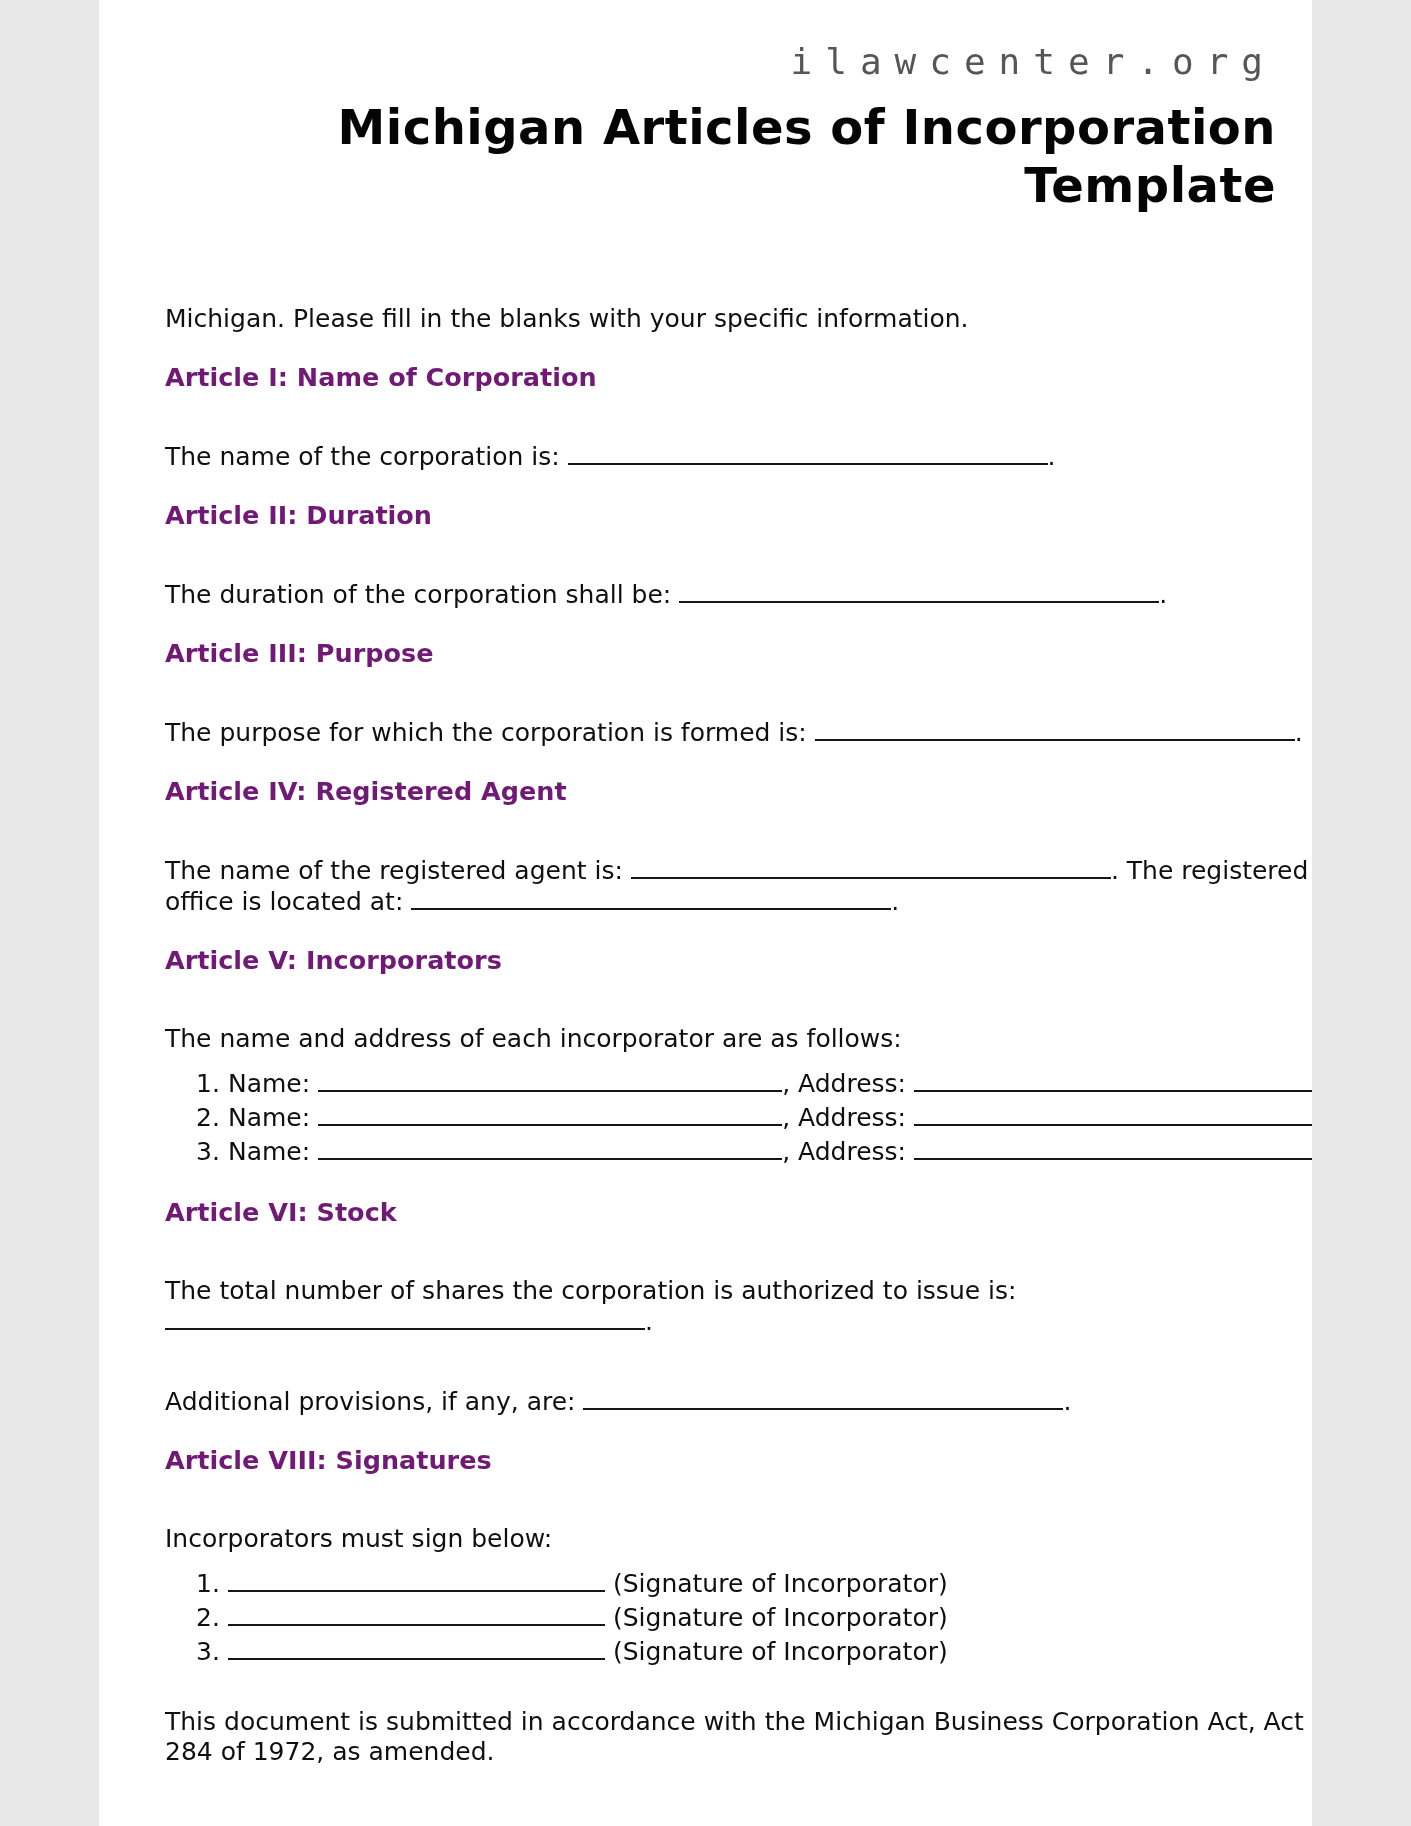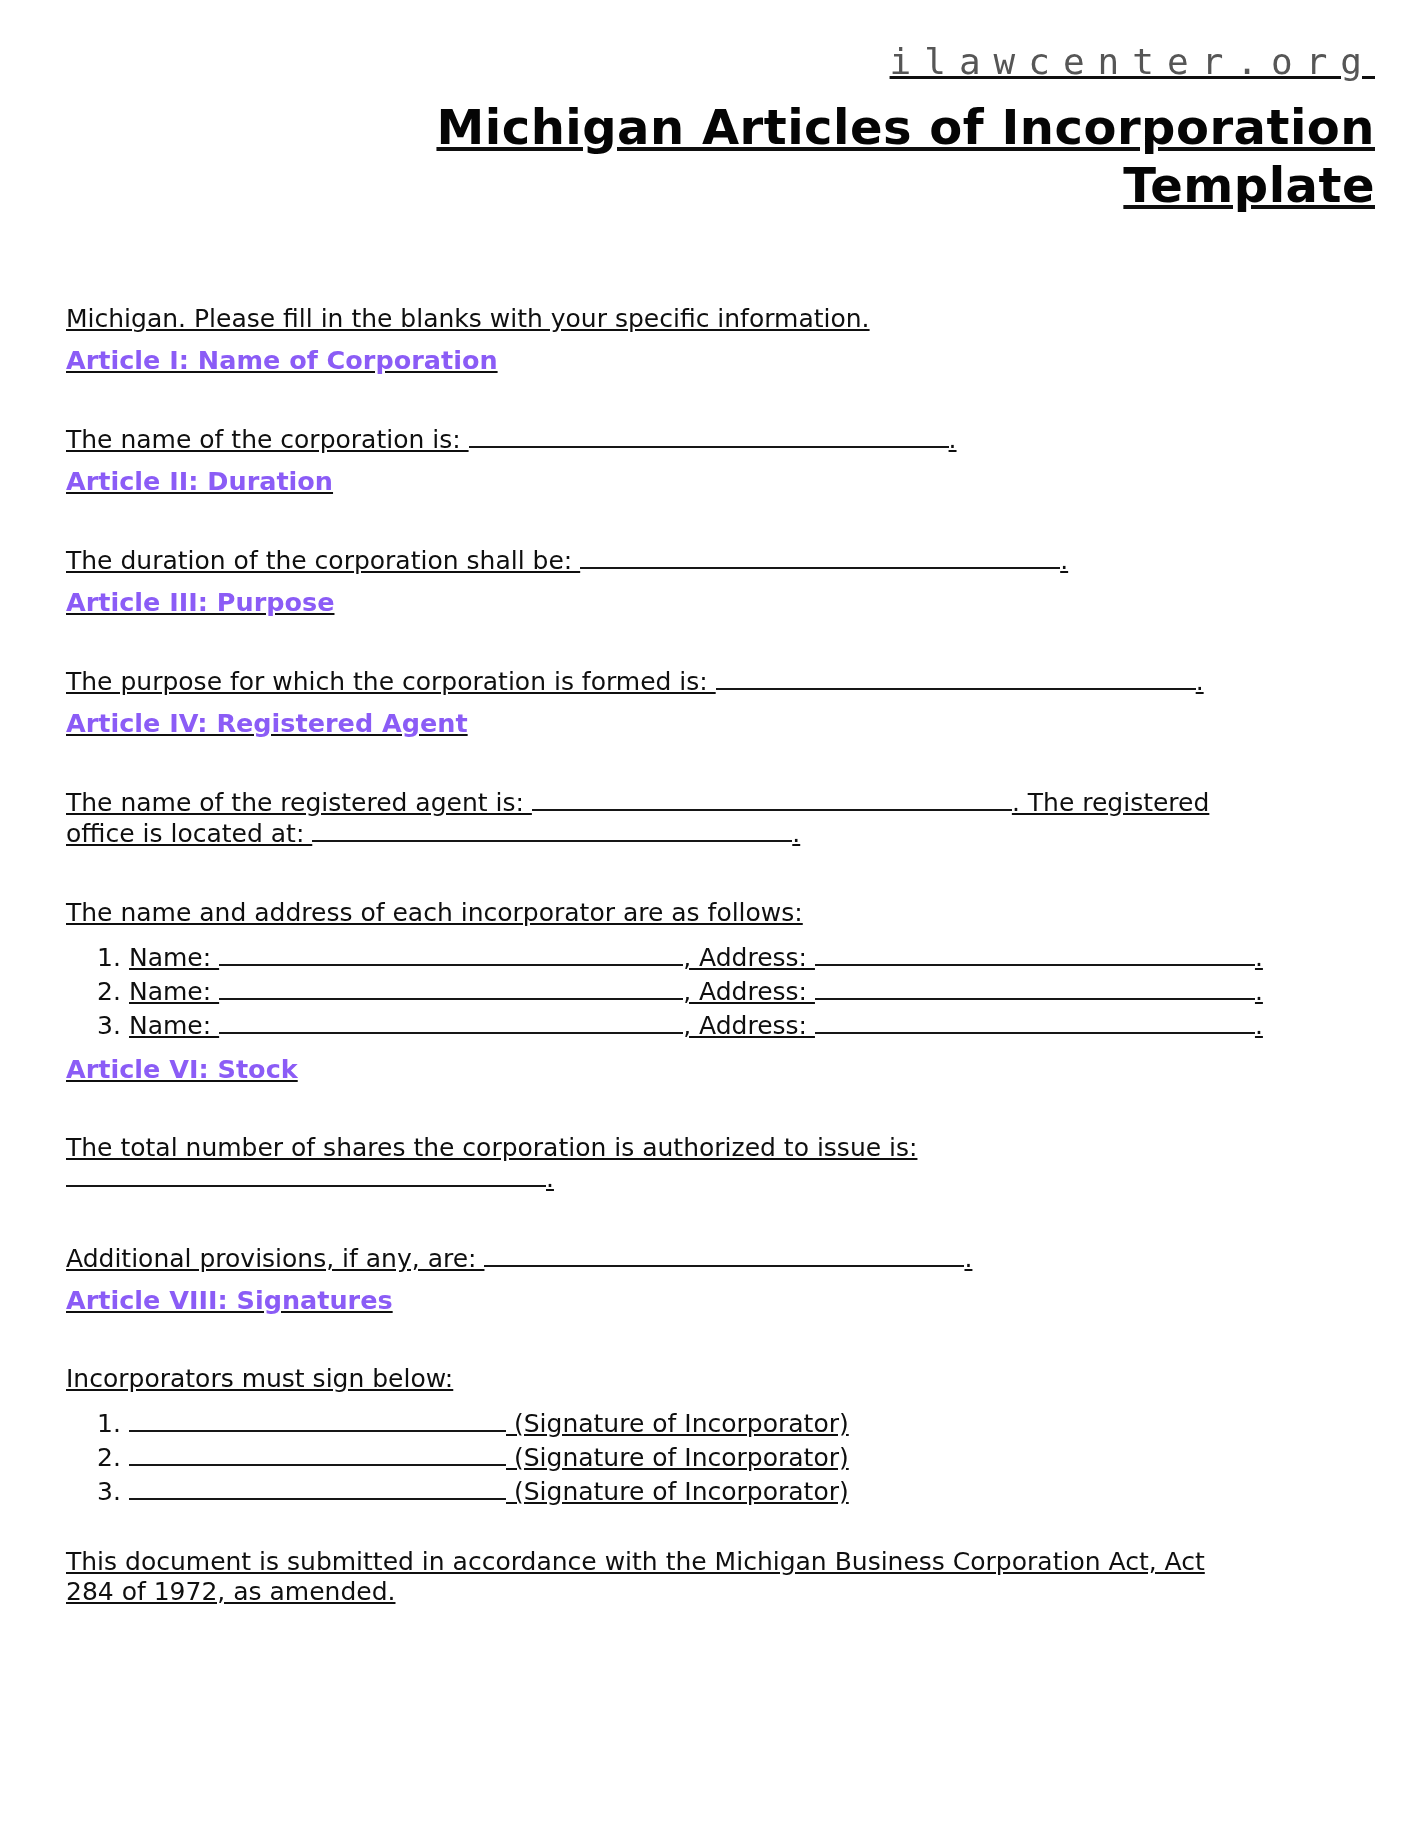--- a/index.html
+++ b/index.html
@@ -1,27 +1,26 @@
 <!DOCTYPE html>
 <html><head>
 <meta charset="utf-8">
 <style>
   html,body{margin:0;padding:0;background:#e8e8e8;}
   .page{
     position:relative;
-    width:1411px;
+    width:1213px;
     height:1826px;
     margin:0 auto;
     background:#ffffff;
     box-sizing:border-box;
     padding:38px 36px 0 66px;
     font-family:"DejaVu Sans", sans-serif;
     color:#0f0f0f;
     overflow:hidden;
-    text-decoration:underline;
   }
   .logo{
     text-align:right;
     font-family:"DejaVu Sans Mono", monospace;
     font-size:36px;
     letter-spacing:13px;
     color:#565656;
     line-height:48px;
     white-space:nowrap;
   }
@@ -34,25 +33,25 @@
     letter-spacing:0.5px;
     text-align:right;
   }
   .intro{ margin-top:60px; }
   .para{
     font-size:25px;
     line-height:30px;
     white-space:nowrap;
   }
   h2.sec-h{
-    margin:11px 0 0 0;
+    margin:28px 0 0 0;
     font-size:25.5px;
     line-height:30px;
     font-weight:bold;
-    color:#8b5cf6;
+    color:#701a75;
   }
   .sec-p{ margin-top:49px; }
   .blank{
     display:inline-block;
     border-bottom:2px solid #161616;
     height:22px;
     vertical-align:baseline;
   }
   .w-std{ width:480px; }
   .w-name{ width:464px; }
@@ -89,20 +88,21 @@
 
   <h2 class="sec-h">Article II: Duration</h2>
   <div class="para sec-p"><span>The duration of the corporation shall be: </span><span class="blank w-std"></span><span>.</span></div>
 
   <h2 class="sec-h">Article III: Purpose</h2>
   <div class="para sec-p"><span>The purpose for which the corporation is formed is: </span><span class="blank w-std"></span><span>.</span></div>
 
   <h2 class="sec-h">Article IV: Registered Agent</h2>
   <div class="para sec-p"><span>The name of the registered agent is: </span><span class="blank w-std"></span><span>. The registered</span><br><span>office is located at: </span><span class="blank w-std"></span><span>.</span></div>
 
+  <h2 class="sec-h">Article V: Incorporators</h2>
   <div class="para sec-p">The name and address of each incorporator are as follows:</div>
   <div class="doc-list">
     <div class="li"><span class="num">1.</span><span>Name: </span><span class="blank w-name"></span><span>, Address: </span><span class="blank w-addr"></span><span>.</span></div>
     <div class="li"><span class="num">2.</span><span>Name: </span><span class="blank w-name"></span><span>, Address: </span><span class="blank w-addr"></span><span>.</span></div>
     <div class="li"><span class="num">3.</span><span>Name: </span><span class="blank w-name"></span><span>, Address: </span><span class="blank w-addr"></span><span>.</span></div>
   </div>
 
   <h2 class="sec-h">Article VI: Stock</h2>
   <div class="para sec-p"><span>The total number of shares the corporation is authorized to issue is:</span><br><span class="blank w-std"></span><span>.</span></div>
 

